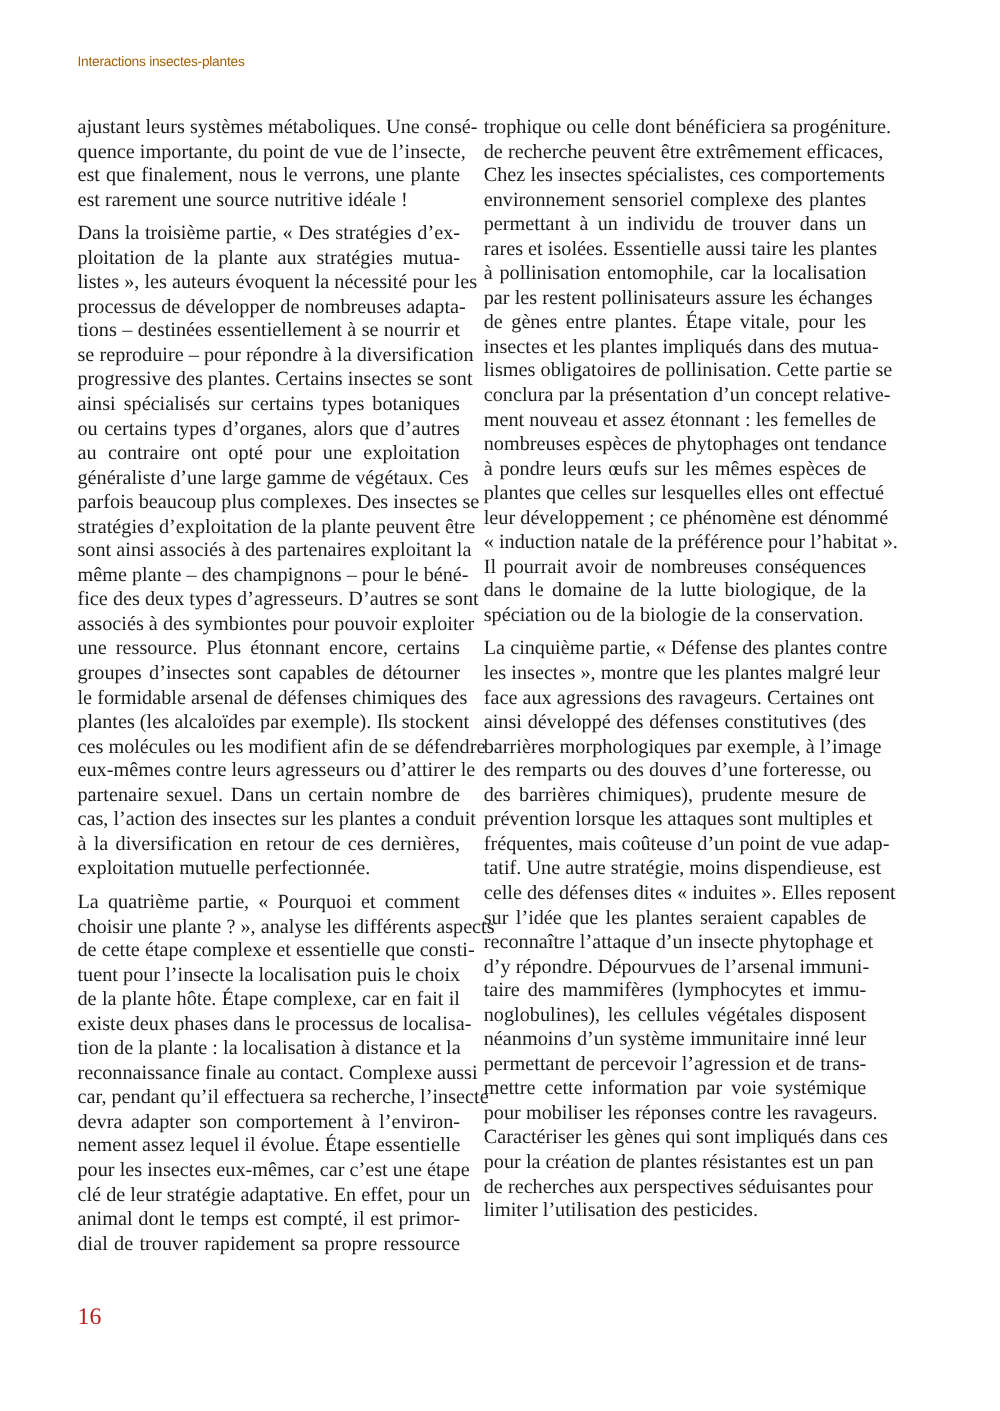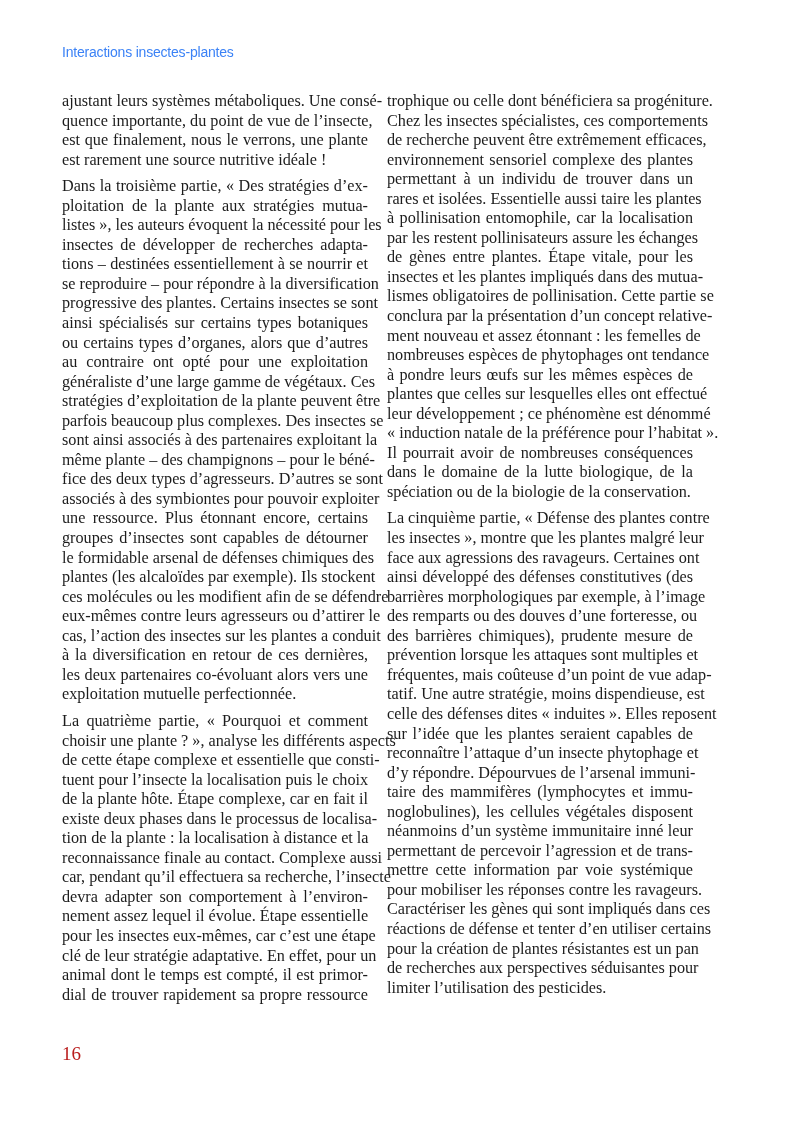--- a/index.html
+++ b/index.html
@@ -1,19 +1,19 @@
 <!DOCTYPE html>
 <html><head>
 <meta charset="utf-8">
 <style>
   html, body { margin: 0; padding: 0; background: #ffffff; }
   body { width: 800px; height: 1129px; position: relative; overflow: hidden; color: #1c1c1c; }
   .running-head {
     position: absolute; left: 62px; top: 44px;
-    font-family: "Liberation Sans", sans-serif; font-size: 14px; color: #3b82f6;
+    font-family: "Liberation Sans", sans-serif; font-size: 11px; color: #a16207;
     letter-spacing: -0.2px;
   }
   .column {
     position: absolute; top: 92px; width: 306px;
     font-family: "Liberation Serif", serif; font-size: 16.2px; line-height: 19.55px;
   }
   .col-left { left: 62px; }
   .col-right { left: 387px; }
   .line {
     display: block; white-space: nowrap; text-align: justify; text-align-last: justify;
@@ -35,43 +35,43 @@
     <div class="para">
       <span class="line">ajustant leurs systèmes métaboliques. Une consé-</span>
       <span class="line">quence importante, du point de vue de l’insecte,</span>
       <span class="line">est que finalement, nous le verrons, une plante</span>
       <span class="line last">est rarement une source nutritive idéale !</span>
     </div>
     <div class="para">
       <span class="line">Dans la troisième partie, « Des stratégies d’ex-</span>
       <span class="line">ploitation de la plante aux stratégies mutua-</span>
       <span class="line">listes », les auteurs évoquent la nécessité pour les</span>
-      <span class="line">insectes de développer de recherches adapta-</span>
+      <span class="line">processus de développer de nombreuses adapta-</span>
       <span class="line">tions – destinées essentiellement à se nourrir et</span>
       <span class="line">se reproduire – pour répondre à la diversification</span>
       <span class="line">progressive des plantes. Certains insectes se sont</span>
       <span class="line">ainsi spécialisés sur certains types botaniques</span>
       <span class="line">ou certains types d’organes, alors que d’autres</span>
       <span class="line">au contraire ont opté pour une exploitation</span>
       <span class="line">généraliste d’une large gamme de végétaux. Ces</span>
+      <span class="line">parfois beaucoup plus complexes. Des insectes se</span>
       <span class="line">stratégies d’exploitation de la plante peuvent être</span>
-      <span class="line">parfois beaucoup plus complexes. Des insectes se</span>
       <span class="line">sont ainsi associés à des partenaires exploitant la</span>
       <span class="line">même plante – des champignons – pour le béné-</span>
       <span class="line">fice des deux types d’agresseurs. D’autres se sont</span>
       <span class="line">associés à des symbiontes pour pouvoir exploiter</span>
       <span class="line">une ressource. Plus étonnant encore, certains</span>
       <span class="line">groupes d’insectes sont capables de détourner</span>
       <span class="line">le formidable arsenal de défenses chimiques des</span>
       <span class="line">plantes (les alcaloïdes par exemple). Ils stockent</span>
       <span class="line">ces molécules ou les modifient afin de se défendre</span>
       <span class="line">eux-mêmes contre leurs agresseurs ou d’attirer le</span>
+      <span class="line">partenaire sexuel. Dans un certain nombre de</span>
       <span class="line">cas, l’action des insectes sur les plantes a conduit</span>
       <span class="line">à la diversification en retour de ces dernières,</span>
-      <span class="line">les deux partenaires co-évoluant alors vers une</span>
       <span class="line last">exploitation mutuelle perfectionnée.</span>
     </div>
     <div class="para">
       <span class="line">La quatrième partie, « Pourquoi et comment</span>
       <span class="line">choisir une plante ? », analyse les différents aspects</span>
       <span class="line">de cette étape complexe et essentielle que consti-</span>
       <span class="line">tuent pour l’insecte la localisation puis le choix</span>
       <span class="line">de la plante hôte. Étape complexe, car en fait il</span>
       <span class="line">existe deux phases dans le processus de localisa-</span>
       <span class="line">tion de la plante : la localisation à distance et la</span>
@@ -81,22 +81,22 @@
       <span class="line">nement assez lequel il évolue. Étape essentielle</span>
       <span class="line">pour les insectes eux-mêmes, car c’est une étape</span>
       <span class="line">clé de leur stratégie adaptative. En effet, pour un</span>
       <span class="line">animal dont le temps est compté, il est primor-</span>
       <span class="line">dial de trouver rapidement sa propre ressource</span>
     </div>
   </div>
 <div class="column col-right">
     <div class="para">
       <span class="line">trophique ou celle dont bénéficiera sa progéniture.</span>
+      <span class="line">de recherche peuvent être extrêmement efficaces,</span>
       <span class="line">Chez les insectes spécialistes, ces comportements</span>
-      <span class="line">de recherche peuvent être extrêmement efficaces,</span>
       <span class="line">environnement sensoriel complexe des plantes</span>
       <span class="line">permettant à un individu de trouver dans un</span>
       <span class="line">rares et isolées. Essentielle aussi taire les plantes</span>
       <span class="line">à pollinisation entomophile, car la localisation</span>
       <span class="line">par les restent pollinisateurs assure les échanges</span>
       <span class="line">de gènes entre plantes. Étape vitale, pour les</span>
       <span class="line">insectes et les plantes impliqués dans des mutua-</span>
       <span class="line">lismes obligatoires de pollinisation. Cette partie se</span>
       <span class="line">conclura par la présentation d’un concept relative-</span>
       <span class="line">ment nouveau et assez étonnant : les femelles de</span>
@@ -124,20 +124,19 @@
       <span class="line">sur l’idée que les plantes seraient capables de</span>
       <span class="line">reconnaître l’attaque d’un insecte phytophage et</span>
       <span class="line">d’y répondre. Dépourvues de l’arsenal immuni-</span>
       <span class="line">taire des mammifères (lymphocytes et immu-</span>
       <span class="line">noglobulines), les cellules végétales disposent</span>
       <span class="line">néanmoins d’un système immunitaire inné leur</span>
       <span class="line">permettant de percevoir l’agression et de trans-</span>
       <span class="line">mettre cette information par voie systémique</span>
       <span class="line">pour mobiliser les réponses contre les ravageurs.</span>
       <span class="line">Caractériser les gènes qui sont impliqués dans ces</span>
-      <span class="line">réactions de défense et tenter d’en utiliser certains</span>
       <span class="line">pour la création de plantes résistantes est un pan</span>
       <span class="line">de recherches aux perspectives séduisantes pour</span>
       <span class="line last">limiter l’utilisation des pesticides.</span>
     </div>
   </div>
 
 <div class="page-number">16</div>
 
 </body></html>

